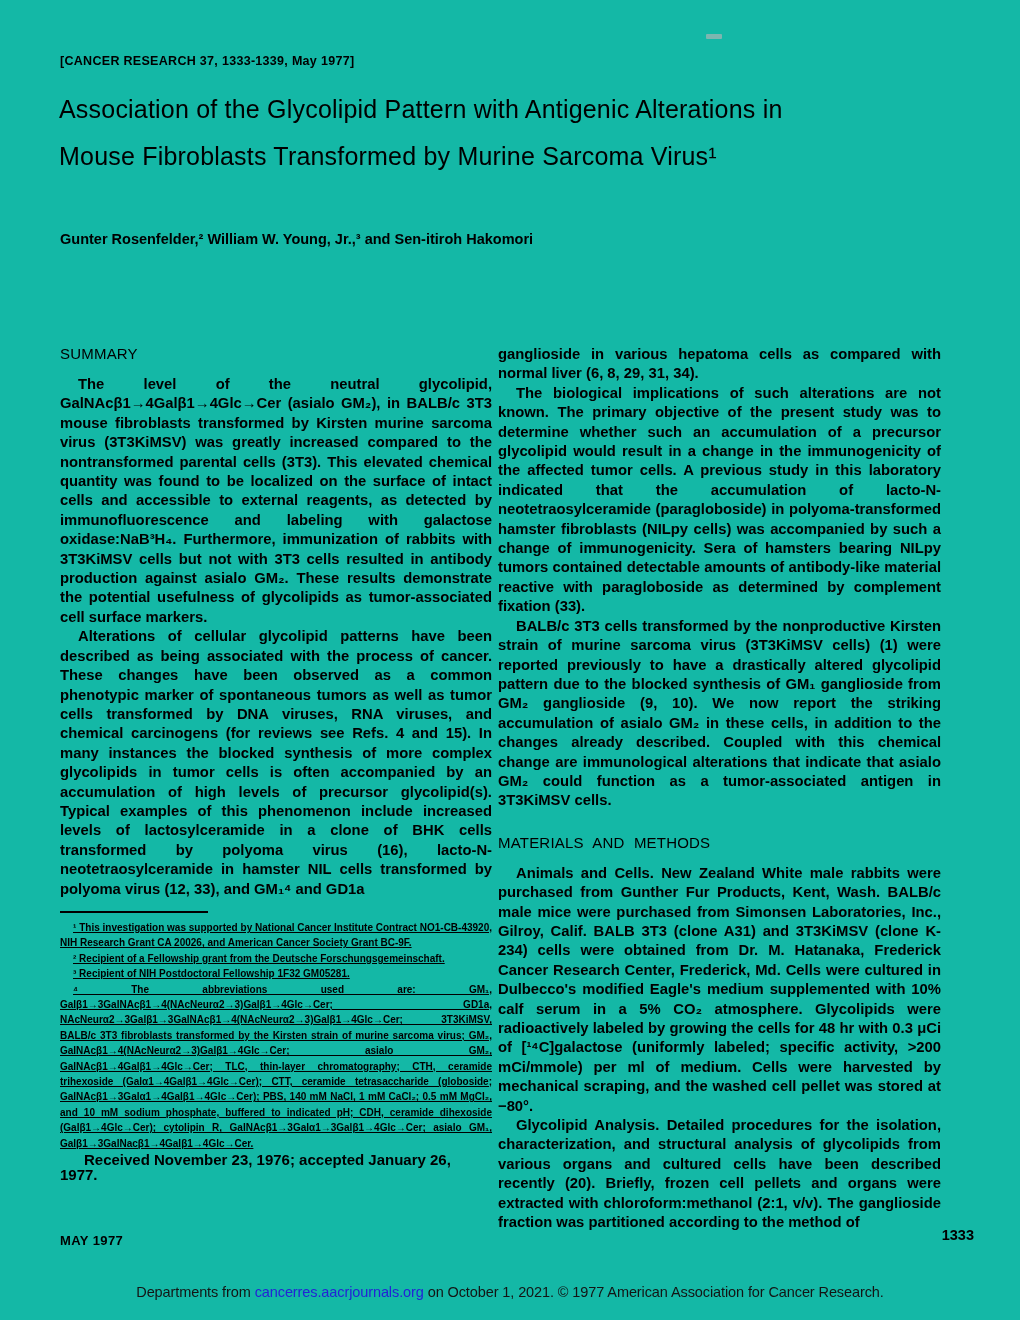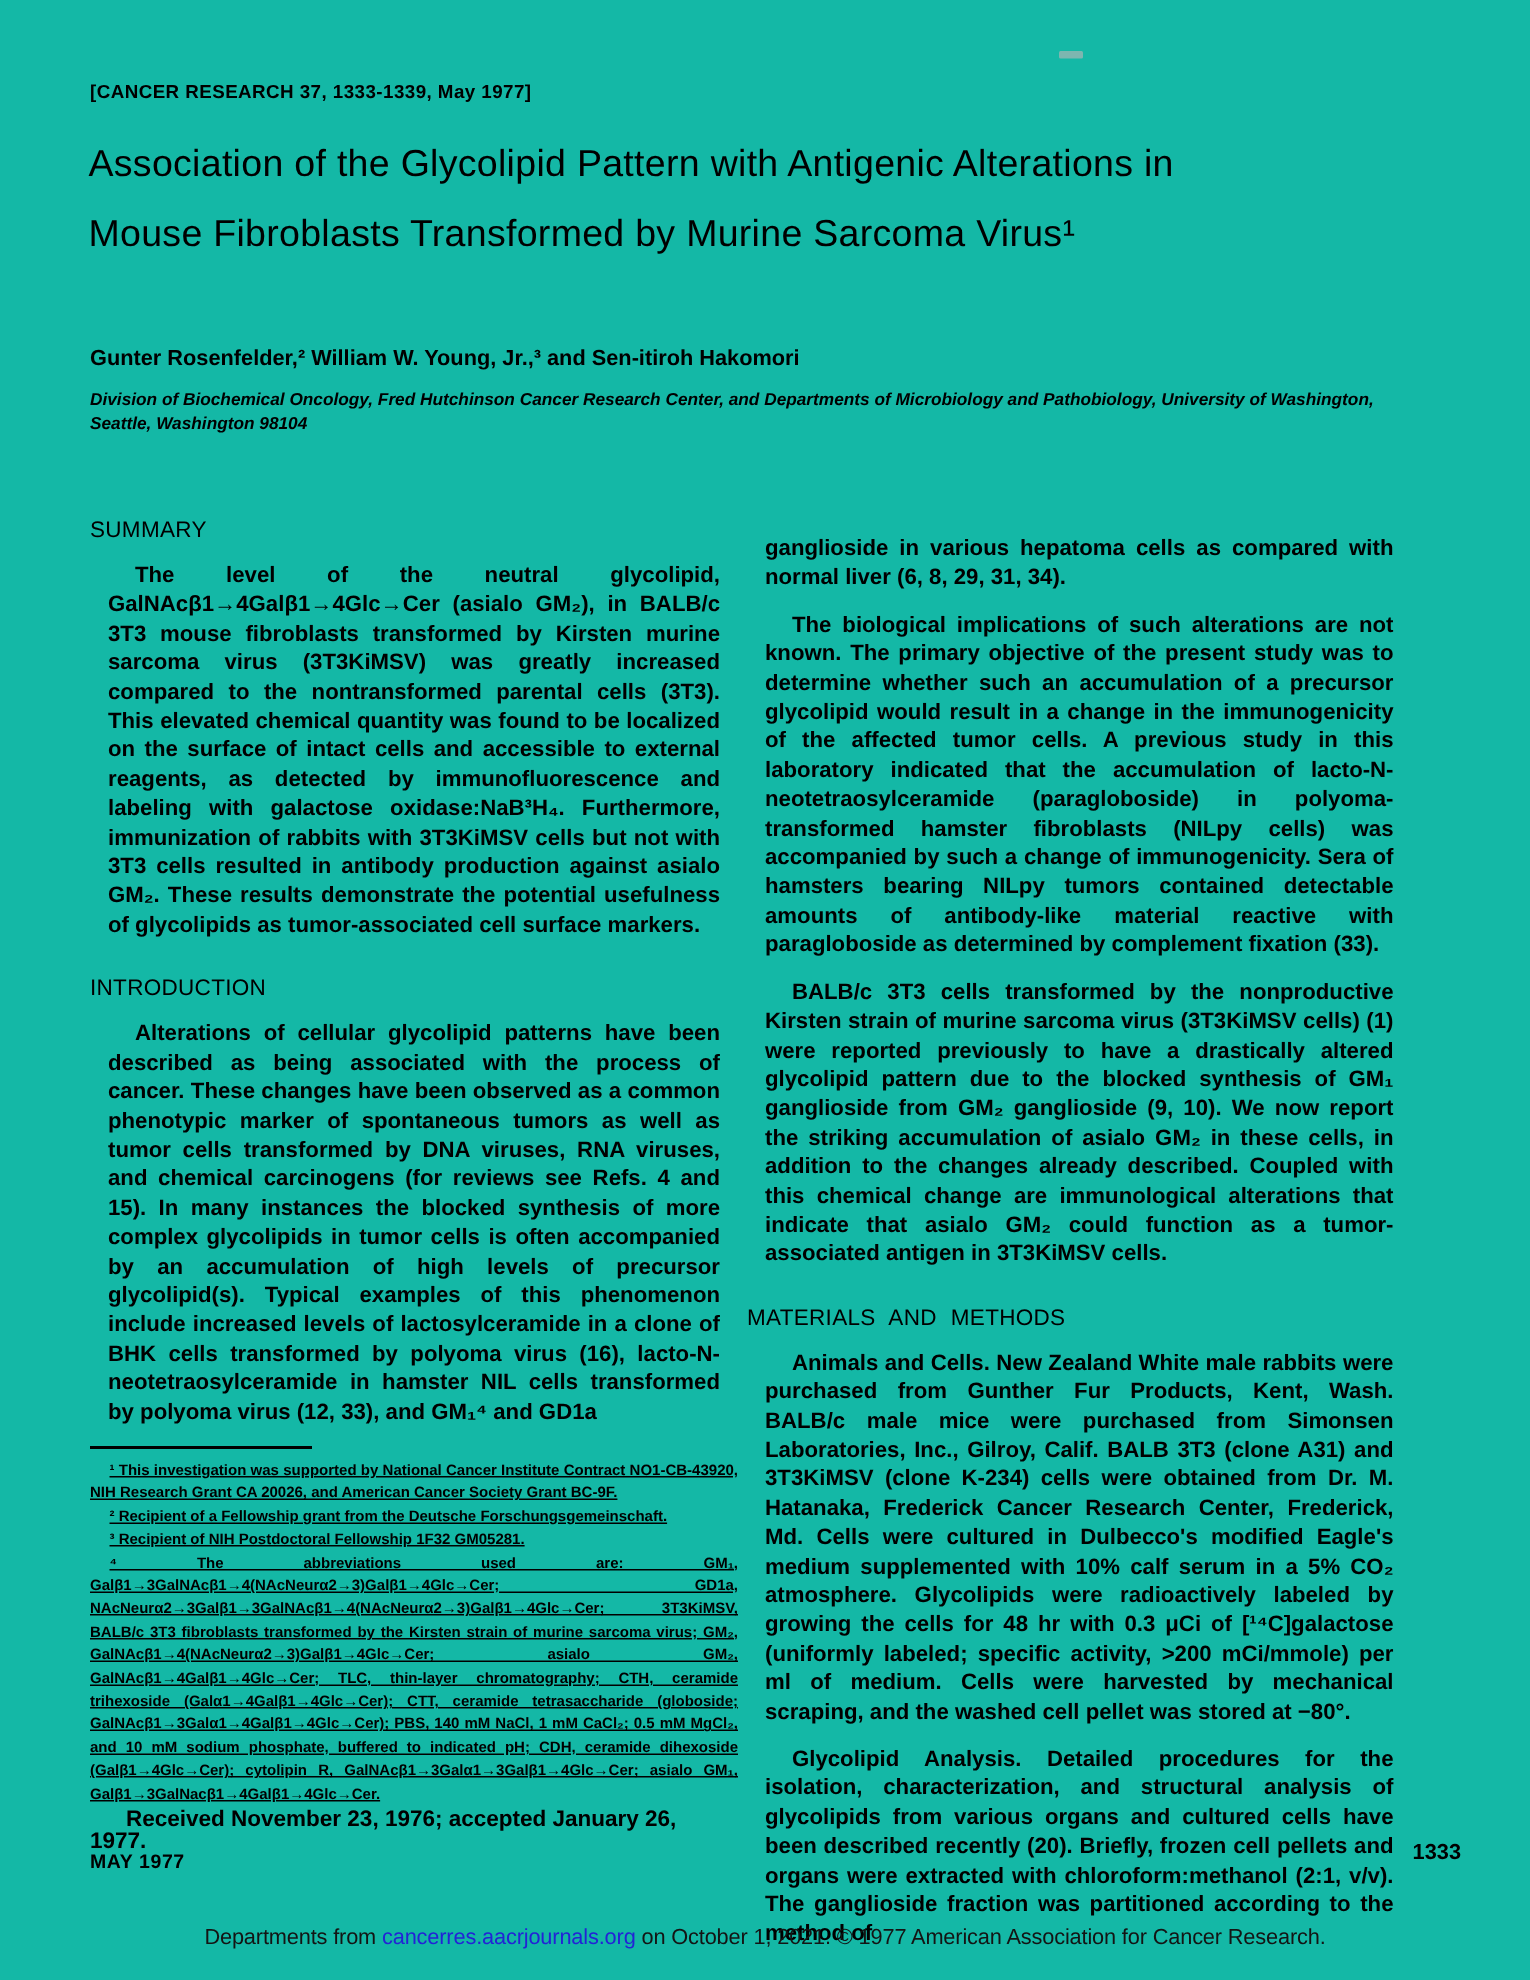--- a/index.html
+++ b/index.html
@@ -38,21 +38,21 @@
   .col-left{left:60px;width:432px;}
   .col-right{left:498px;width:443px;}
   h2.section{
     margin:0 0 13px 0;
     font-size:15px;font-weight:normal;letter-spacing:.2px;
     text-align:left;
   }
   h2.wide{word-spacing:5px;}
   h2.mt{margin-top:23px;}
   p.body{
-    margin:12px;
+    margin:0;
     font-size:14.8px;font-weight:bold;line-height:19.4px;
   }
   p.indent{text-indent:18px;}
   .footnote-divider{
     width:148px;height:0;border-top:2px solid #000;
     margin:12px 0 7px 0;
   }
   p.footnote{
     margin:0;
     font-size:10px;font-weight:bold;line-height:15.4px;
@@ -85,27 +85,25 @@
 <div class="page">
 
   <div class="scan-artifact"></div>
 
   <div class="journal-line">[CANCER RESEARCH 37, 1333-1339, May 1977]</div>
 
   <h1 class="paper-title" style="margin:0;">Association of the Glycolipid Pattern with Antigenic Alterations in Mouse Fibroblasts Transformed by Murine Sarcoma Virus¹</h1>
 
   <div class="authors-line">Gunter Rosenfelder,² William W. Young, Jr.,³ and Sen-itiroh Hakomori</div>
 
-  <div class="affiliation-line">Division of Biochemical Oncology, Fred Hutchinson Cancer Research Center, and Departments of Microbiology and Pathobiology, University of Washington, Seattle, Washington 98104</div>
 
   <div class="col col-left">
     <h2 class="section">SUMMARY</h2>
     <p class="body indent">The level of the neutral glycolipid, GalNAcβ1→4Galβ1→4Glc→Cer (asialo GM₂), in BALB/c 3T3 mouse fibroblasts transformed by Kirsten murine sarcoma virus (3T3KiMSV) was greatly increased compared to the nontransformed parental cells (3T3). This elevated chemical quantity was found to be localized on the surface of intact cells and accessible to external reagents, as detected by immunofluorescence and labeling with galactose oxidase:NaB³H₄. Furthermore, immunization of rabbits with 3T3KiMSV cells but not with 3T3 cells resulted in antibody production against asialo GM₂. These results demonstrate the potential usefulness of glycolipids as tumor-associated cell surface markers.</p>
 
-    <h2 class="section mt">INTRODUCTION</h2>
     <p class="body indent">Alterations of cellular glycolipid patterns have been described as being associated with the process of cancer. These changes have been observed as a common phenotypic marker of spontaneous tumors as well as tumor cells transformed by DNA viruses, RNA viruses, and chemical carcinogens (for reviews see Refs. 4 and 15). In many instances the blocked synthesis of more complex glycolipids in tumor cells is often accompanied by an accumulation of high levels of precursor glycolipid(s). Typical examples of this phenomenon include increased levels of lactosylceramide in a clone of BHK cells transformed by polyoma virus (16), lacto-N-neotetraosylceramide in hamster NIL cells transformed by polyoma virus (12, 33), and GM₁⁴ and GD1a</p>
 
     <div class="footnote-divider"></div>
     <p class="footnote">¹ This investigation was supported by National Cancer Institute Contract NO1-CB-43920, NIH Research Grant CA 20026, and American Cancer Society Grant BC-9F.</p>
     <p class="footnote">² Recipient of a Fellowship grant from the Deutsche Forschungsgemeinschaft.</p>
     <p class="footnote">³ Recipient of NIH Postdoctoral Fellowship 1F32 GM05281.</p>
     <p class="footnote">⁴ The abbreviations used are: GM₁, Galβ1→3GalNAcβ1→4(NAcNeurα2→3)Galβ1→4Glc→Cer; GD1a, NAcNeurα2→3Galβ1→3GalNAcβ1→4(NAcNeurα2→3)Galβ1→4Glc→Cer; 3T3KiMSV, BALB/c 3T3 fibroblasts transformed by the Kirsten strain of murine sarcoma virus; GM₂, GalNAcβ1→4(NAcNeurα2→3)Galβ1→4Glc→Cer; asialo GM₂, GalNAcβ1→4Galβ1→4Glc→Cer; TLC, thin-layer chromatography; CTH, ceramide trihexoside (Galα1→4Galβ1→4Glc→Cer); CTT, ceramide tetrasaccharide (globoside; GalNAcβ1→3Galα1→4Galβ1→4Glc→Cer); PBS, 140 mM NaCl, 1 mM CaCl₂; 0.5 mM MgCl₂, and 10 mM sodium phosphate, buffered to indicated pH; CDH, ceramide dihexoside (Galβ1→4Glc→Cer); cytolipin R, GalNAcβ1→3Galα1→3Galβ1→4Glc→Cer; asialo GM₁, Galβ1→3GalNacβ1→4Galβ1→4Glc→Cer.</p>
     <p class="received">Received November 23, 1976; accepted January 26, 1977.</p>
   </div>
 

